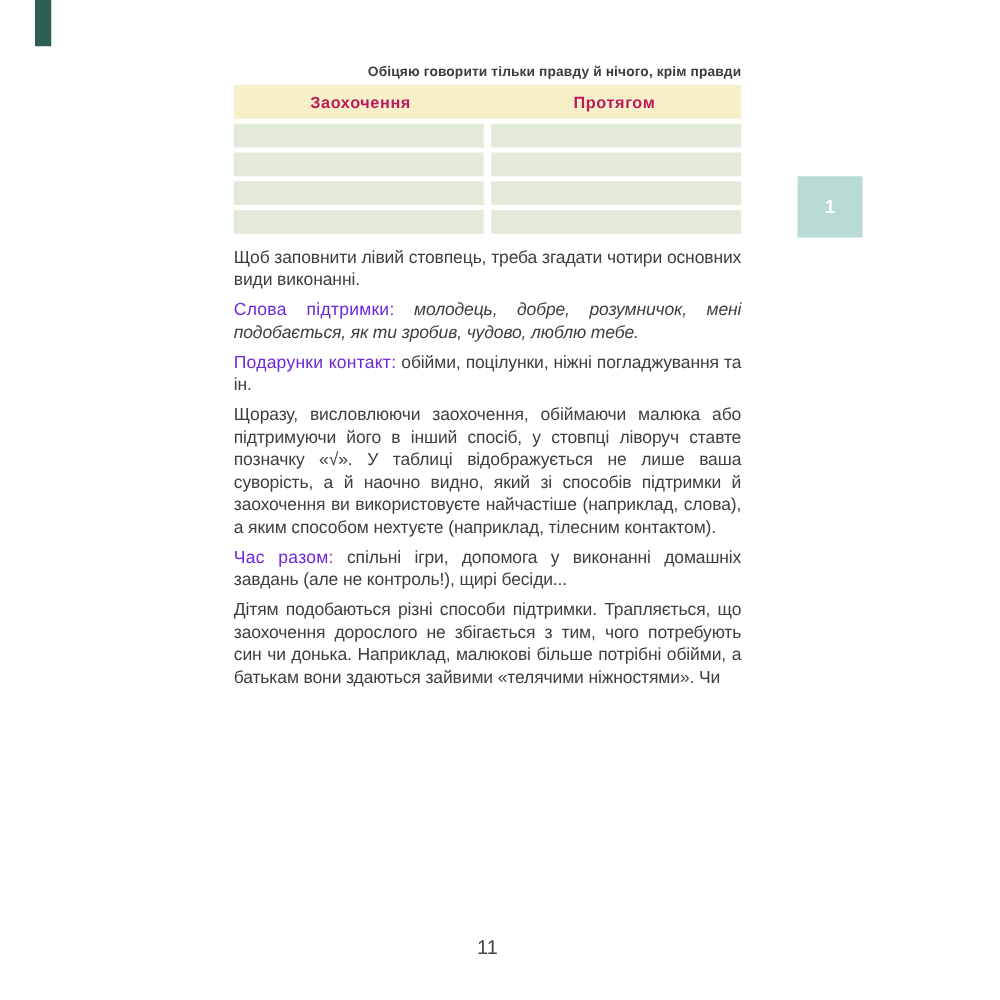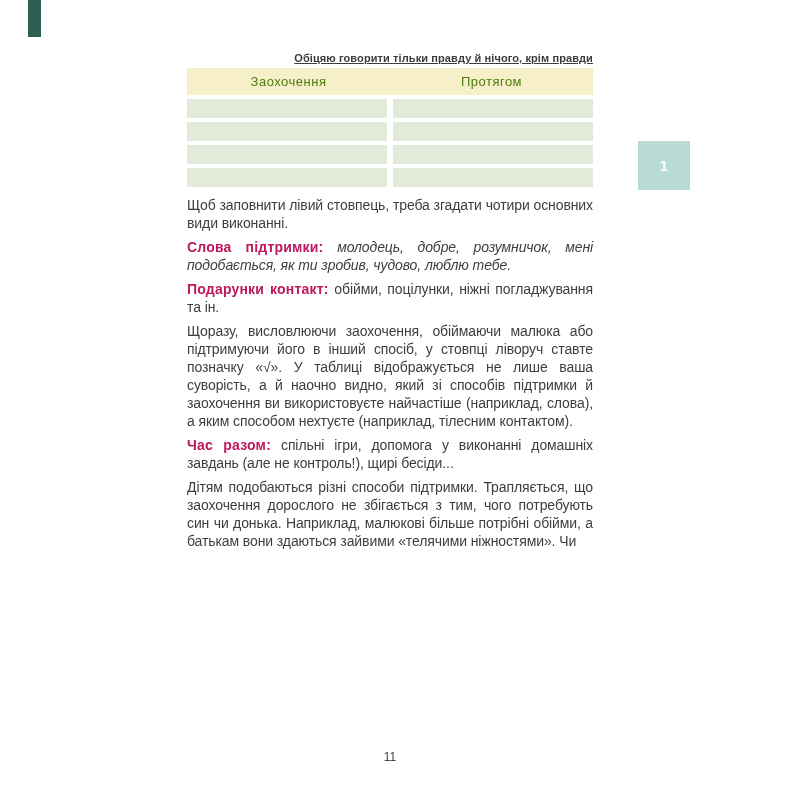--- a/index.html
+++ b/index.html
@@ -23,57 +23,57 @@
     color: #ffffff; font-weight: bold; font-size: 15px;
   }
   .column {
     position: absolute; left: 187px; top: 0;
     width: 406px;
   }
   .running-header {
     margin: 52px 0 0 0;
     text-align: right;
     font-size: 11px; font-weight: bold;
-    color: #3c3c3c; letter-spacing: 0.1px; text-decoration: underline;
+    color: #3c3c3c; letter-spacing: 0.1px;
   }
   .para {
     font-size: 14px; line-height: 18px;
     text-align: justify;
     color: #3e3e3e;
     margin: 0 0 6px 0;
     letter-spacing: -0.1px;
   }
   .para.first { margin-top: 36px; }
   .label {
-    font-weight: bold;
-    color: #be185d;
+    font-weight: normal;
+    color: #6d28d9;
     letter-spacing: 0.2px;
   }
   .it { font-style: italic; }
   .reward-table { margin: 4px 0 9px 0; }
   .t-head {
     display: flex;
     background: #f6efc7;
     height: 27px;
     align-items: center;
   }
   .t-head-cell {
     width: 50%;
     text-align: center;
-    font-size: 13px; font-weight: normal;
-    color: #4d7c0f;
+    font-size: 13px; font-weight: bold;
+    color: #be185d;
     letter-spacing: 0.5px;
   }
   .t-row { display: flex; gap: 6px; margin-top: 4px; }
   .t-cell { flex: 1; height: 19px; background: #e2ead9; }
   .page-number {
     position: absolute; top: 750px; left: 187px;
     width: 406px;
     text-align: center;
-    font-size: 12px; color: #454545;
+    font-size: 16px; color: #454545;
   }
 </style>
 </head>
 <body>
 
 <div class="spine-mark"></div>
 
 <div class="chapter-tab">
   <span>1</span>
 </div>

